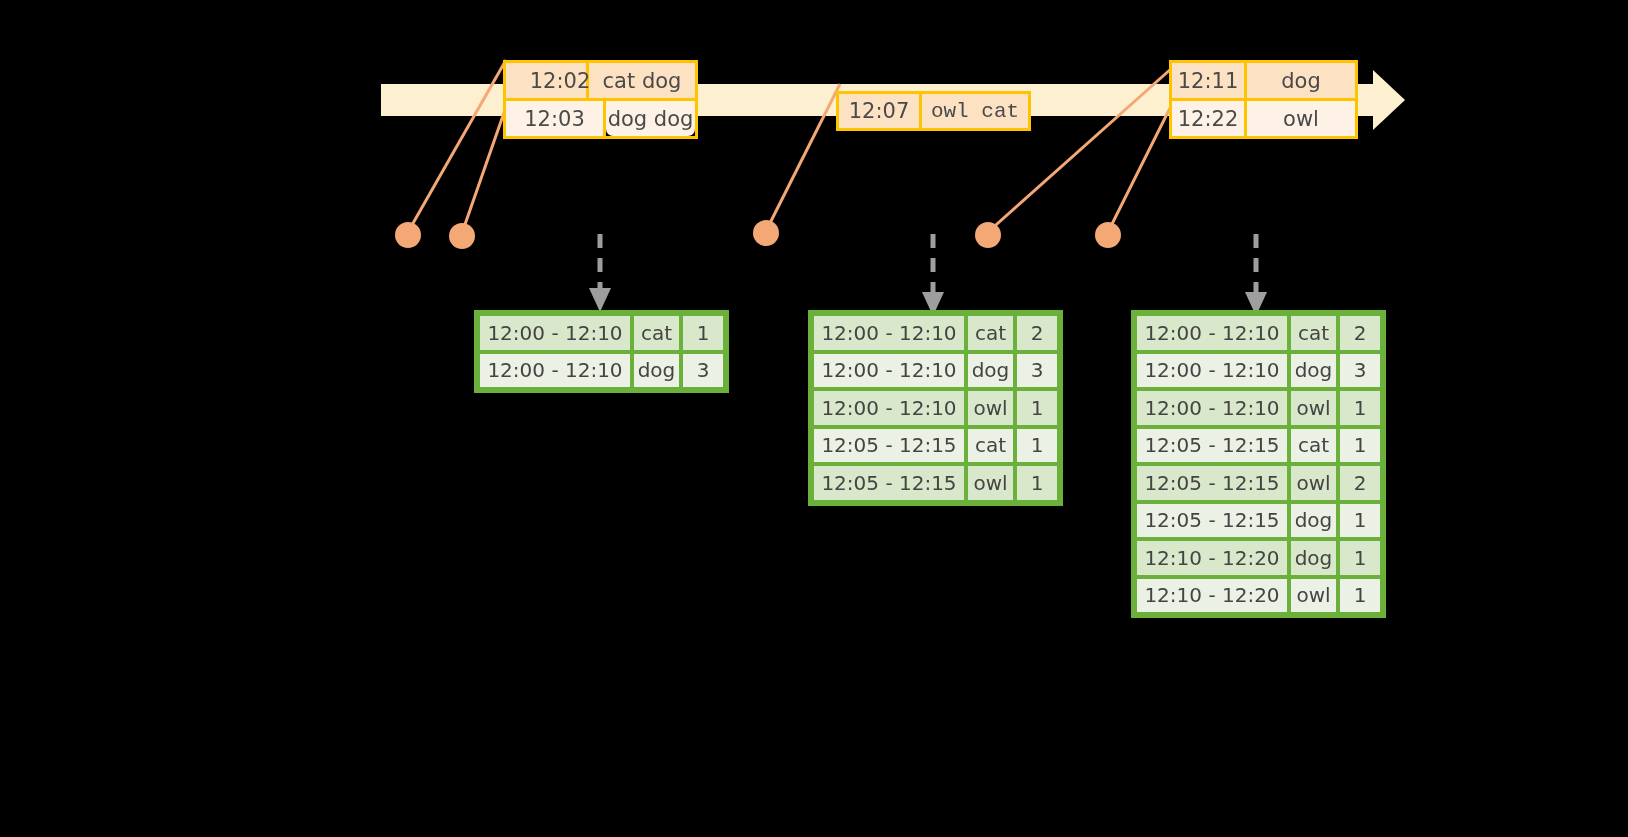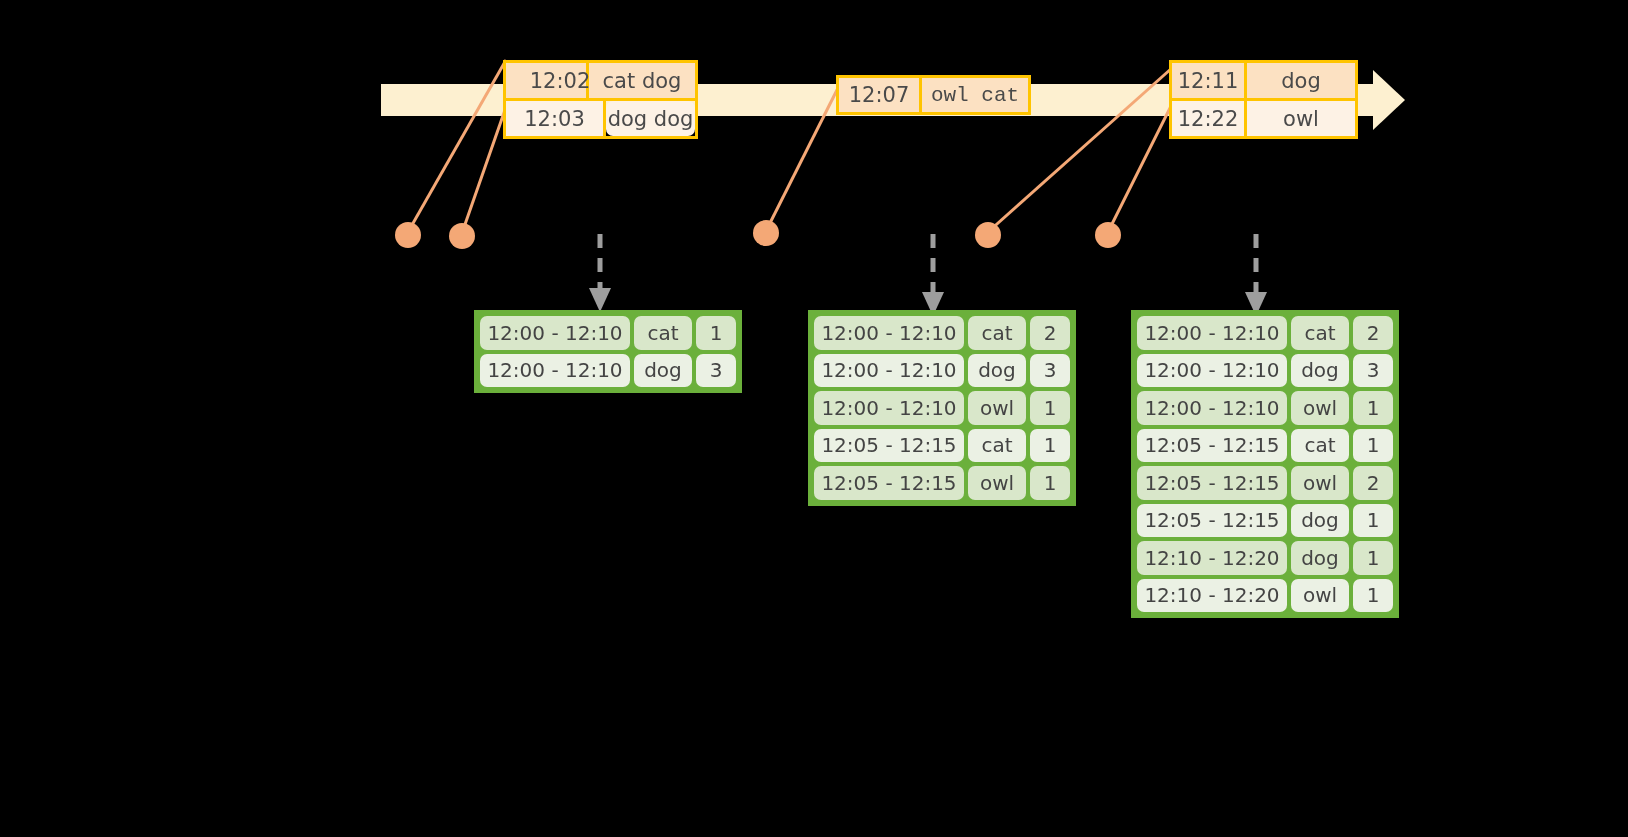--- a/index.html
+++ b/index.html
@@ -83,26 +83,25 @@
   }
   .rt-cell {
     display: flex;
     align-items: center;
     justify-content: center;
     box-sizing: border-box;
     color: #444444;
     font-size: 20px;
     white-space: nowrap;
     margin: 2px;
-    border-radius: 7px;
   }
   .rt-row.shade-a .rt-cell { background: #D9E7CA; }
   .rt-row.shade-b .rt-cell { background: #EBF1E4; }
   .rt-cell.win  { width: 150px; }
-  .rt-cell.word { width: 58px; }
+  .rt-cell.word { width: 45px; }
   .rt-cell.cnt  { width: 40px; }
 
   
   .dot {
     position: absolute;
     width: 26px;
     height: 26px;
     border-radius: 50%;
     background: #F4A876;
   }
@@ -148,21 +147,21 @@
     <div class="evt-row shade-a">
       <div class="evt-cell time" style="width:83px;padding-left:28px;">12:02</div>
       <div class="evt-cell words" style="flex:1;">cat dog</div>
     </div>
     <div class="evt-row shade-b">
       <div class="evt-cell time" style="width:100px;">12:03</div>
       <div class="evt-cell words" style="flex:1;border-radius:7px;">dog dog</div>
     </div>
   </div>
 
-  <div class="evt-box" style="left:836px; top:75px; width:195px; height:40px;">
+  <div class="evt-box" style="left:836px; top:91px; width:195px; height:40px;">
     <div class="evt-row shade-a">
       <div class="evt-cell time" style="width:83px;">12:07</div>
       <div class="evt-cell words" style="flex:1;font-family:Liberation Mono, monospace;">owl cat</div>
     </div>
   </div>
 
   <div class="evt-box" style="left:1169px; top:60px; width:189px; height:79px;">
     <div class="evt-row shade-a">
       <div class="evt-cell time" style="width:75px;">12:11</div>
       <div class="evt-cell words" style="flex:1;">dog</div>

